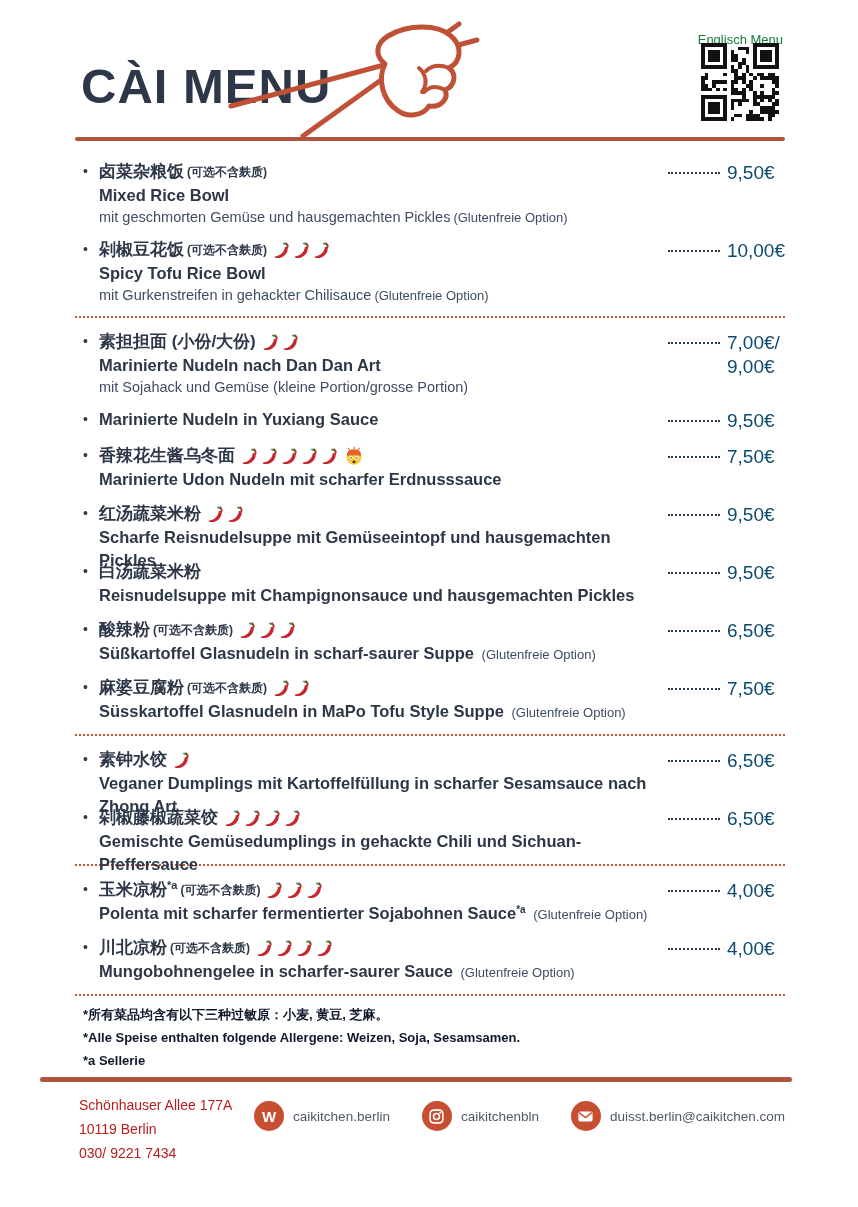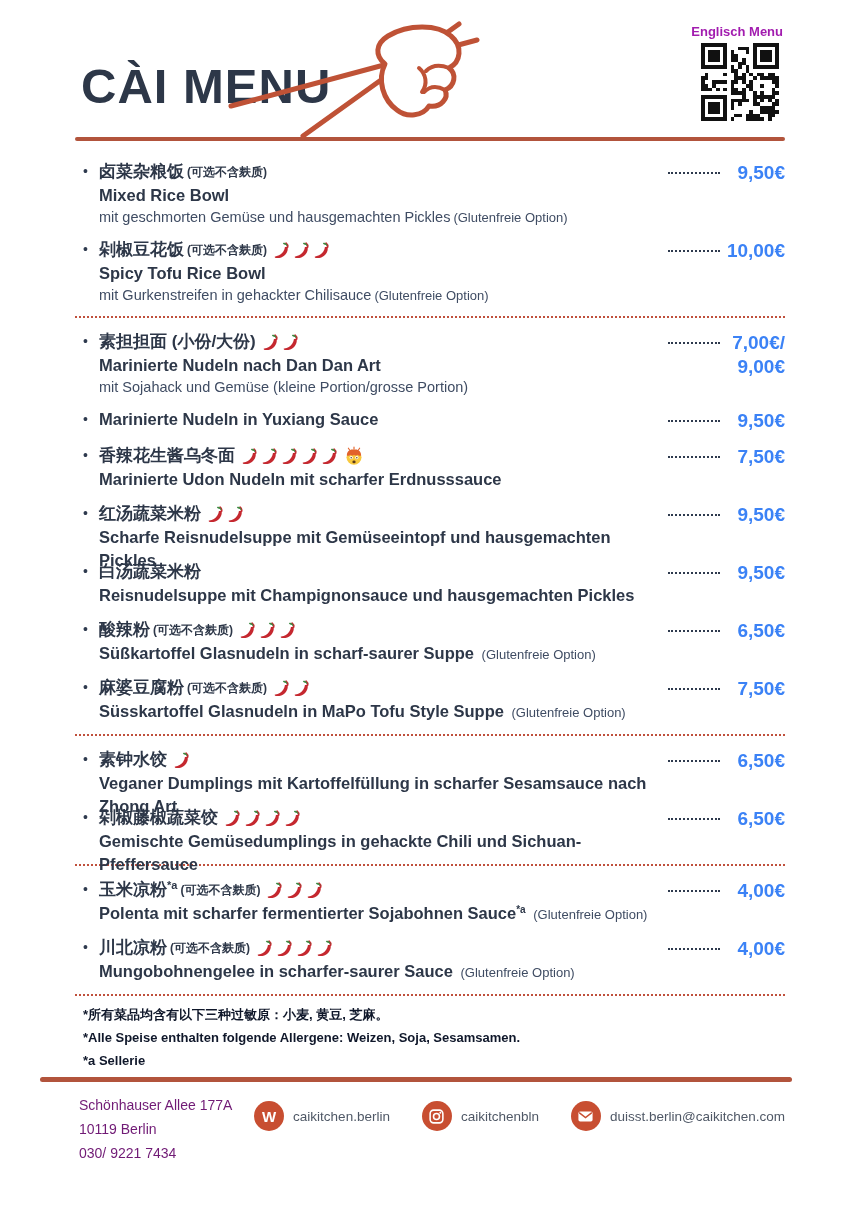--- a/index.html
+++ b/index.html
@@ -9,51 +9,51 @@
   }
   .page{padding:24px 73px 0 75px;}
 
   
   .header{position:relative;height:113px;}
   .title{
     position:absolute;left:6px;top:34px;
     font-size:49px;font-weight:800;letter-spacing:1px;color:#2d3748;z-index:1;
   }
   .chopsticks{position:absolute;left:148px;top:-8px;z-index:2;pointer-events:none;}
-  .english-label{position:absolute;right:2px;top:0;font-size:13px;font-weight:700;color:#a21caf;}
+  .english-label{position:absolute;right:2px;top:8px;font-size:13px;font-weight:400;color:#15803d;}
   .qr{position:absolute;right:6px;top:19px;width:78px;height:78px;}
   .top-rule{height:4px;background:#b2543c;border-radius:2px;}
 
   
   .menu{padding-top:19px;}
   .item{display:flex;margin-bottom:11px;}
   .item-left{flex:1;position:relative;padding-left:24px;}
   .bullet{position:absolute;left:8px;top:3px;font-size:14px;color:#2e3a4e;}
   .zh-line{font-size:17px;font-weight:600;color:#2d3748;height:24px;line-height:24px;display:flex;align-items:center;}
   .zh-sup{font-size:11px;font-weight:700;vertical-align:super;position:relative;top:-5px;}
   .zh-note{font-size:12px;font-weight:600;margin-left:3px;}
   .chilis{display:inline-flex;align-items:center;margin-left:6px;gap:1px;}
   .name-line{font-size:16.5px;font-weight:700;color:#2d3748;height:23px;line-height:23px;}
   .name-sup{font-size:10px;font-weight:700;position:relative;top:-6px;}
   .name-note{font-size:13px;font-weight:400;color:#3f4c63;margin-left:4px;}
   .desc{font-size:14.5px;font-weight:400;color:#3f4c63;height:20px;line-height:20px;}
   .desc-note{font-size:13px;margin-left:3px;}
   .item-right{display:flex;align-items:flex-start;margin-top:1px;}
   .leader{width:52px;border-bottom:2.5px dotted #2e3a4e;height:0;margin-top:11px;margin-right:7px;}
-  .price{font-size:19px;font-weight:700;color:#3b82f6;text-align:right;line-height:24px;white-space:pre-line;min-width:58px;}
+  .price{font-size:19px;font-weight:400;color:#0c4a6e;text-align:left;line-height:24px;white-space:pre-line;min-width:58px;}
   .separator{border-top:2px dotted #c0503c;margin:3px 0 12px 0;}
 
   
   .notes{padding-left:8px;margin-top:4px;}
   .note{font-size:13px;font-weight:700;color:#0f172a;margin-bottom:9px;line-height:14px;}
 
   
   .footer-rule{height:5px;background:#b2543c;border-radius:3px;margin-left:-35px;width:752px;margin-top:3px;}
   .footer{display:flex;margin-top:11px;padding-left:4px;}
-  .address{font-size:14px;line-height:24px;font-weight:500;color:#701a75;}
+  .address{font-size:14px;line-height:24px;font-weight:500;color:#b91c1c;}
   .contacts{display:flex;align-items:center;gap:32px;margin-left:auto;margin-top:8px;align-self:flex-start;}
   .contact{display:flex;align-items:center;gap:9px;}
   .contact-circle{width:30px;height:30px;border-radius:50%;background:#c84e31;display:flex;align-items:center;justify-content:center;flex:none;}
   .contact-circle .w{color:#fff;font-size:15px;font-weight:800;font-family:"Liberation Sans",sans-serif;}
   .contact-label{font-size:13.5px;color:#4f5866;}
 </style>
 </head>
 <body>
 
 <div class="page">

